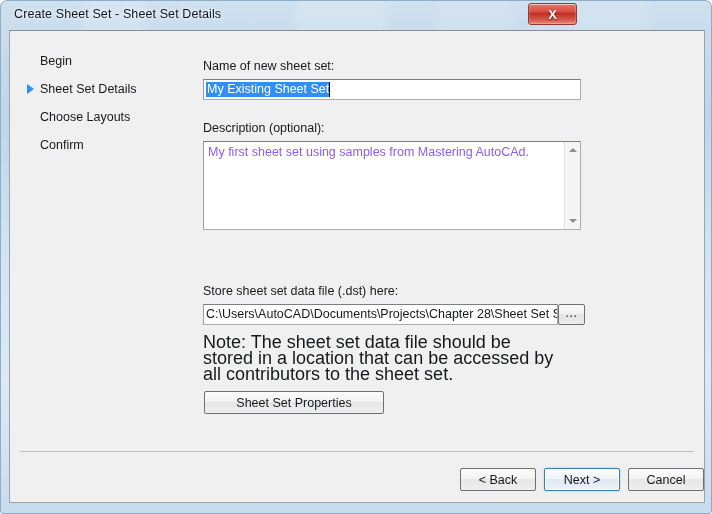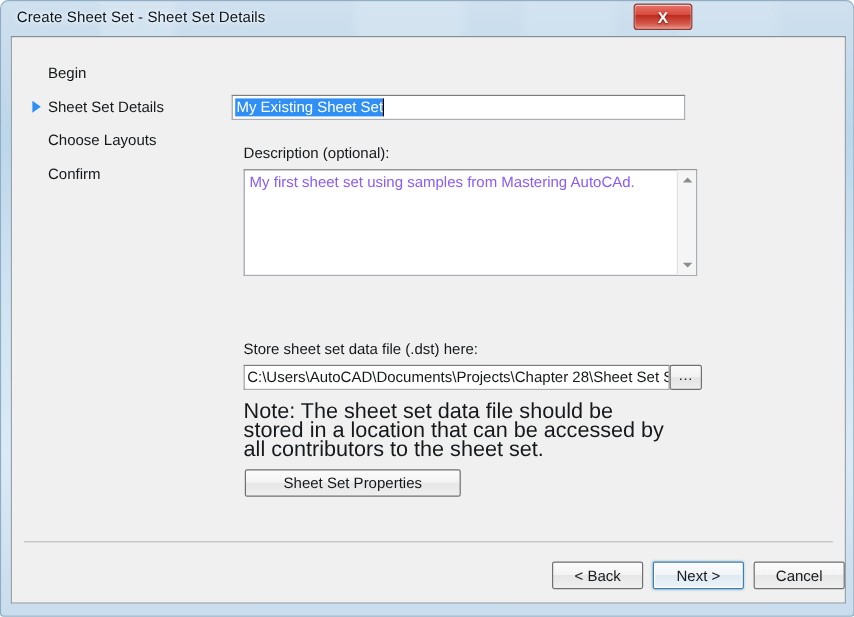--- a/index.html
+++ b/index.html
@@ -162,21 +162,21 @@
   .sunken {
     position: absolute;
     box-sizing: border-box;
     background: #ffffff;
     border: 1px solid #abadb3;
     border-top-color: #7c7e82;
     border-left-color: #9b9da3;
   }
 
   #name-input {
-    left: 1px; top: 48px;
+    left: 11px; top: 48px;
     width: 378px; height: 21px;
   }
   #name-input .value {
     position: absolute;
     left: 2px; top: 2px;
     height: 15px;
     line-height: 15px;
     font-size: 12.5px;
     color: #ffffff;
     background: #2f8ff5;
@@ -356,20 +356,21 @@
         <span class="nav-label">Choose Layouts</span>
       </div>
       <div class="nav-item" style="top:106px;">
         <span class="marker"></span>
         <span class="nav-label">Confirm</span>
       </div>
     </nav>
 
     <section id="content">
 
+      <div class="field-label" style="left:11px; top:28px;">Name of new sheet set:</div>
       <div class="sunken" id="name-input">
         <span class="value">My Existing Sheet Set</span>
         <span class="caret" style="left: 125px;"></span>
       </div>
 
       <div class="field-label" style="left:11px; top:90px;">Description (optional):</div>
       <div class="sunken" id="desc-box">
         <div id="desc-text">My first sheet set using samples from Mastering AutoCAd.</div>
         <div id="desc-scrollbar">
           <div class="sb-arrow up"></div>

